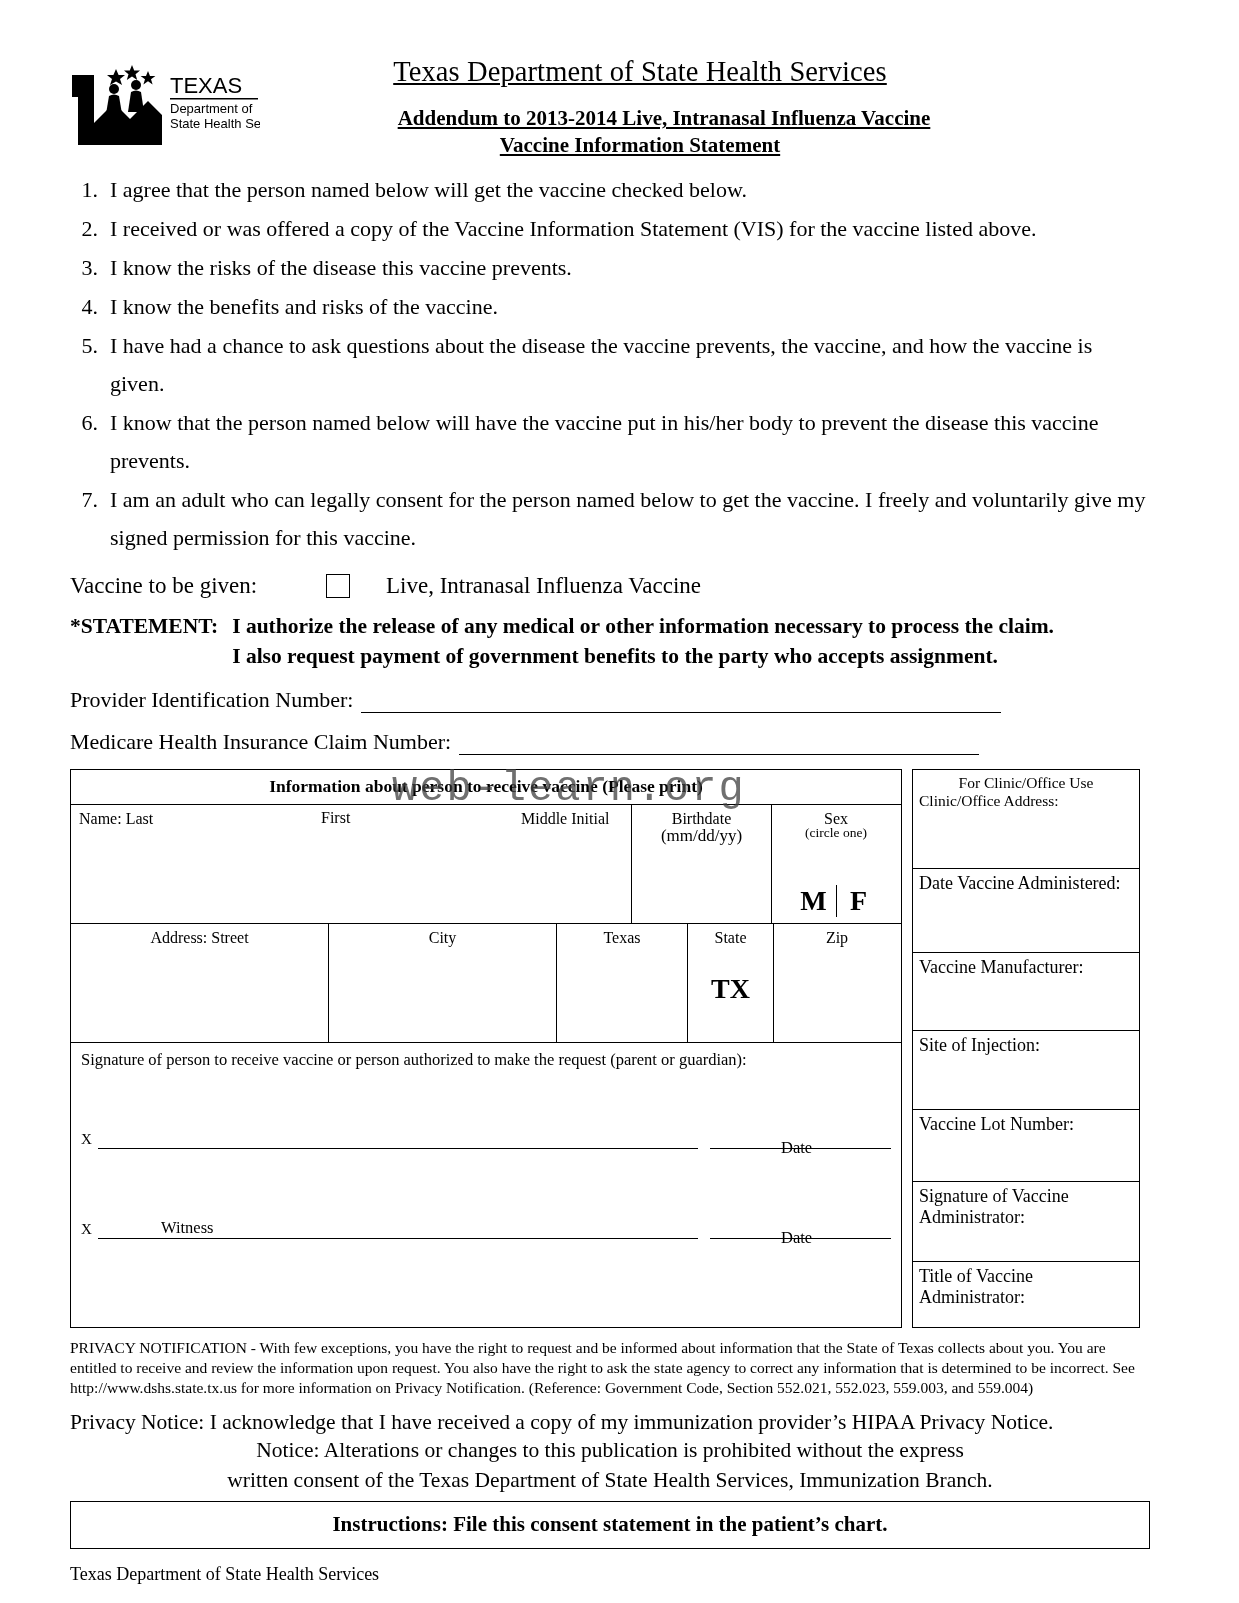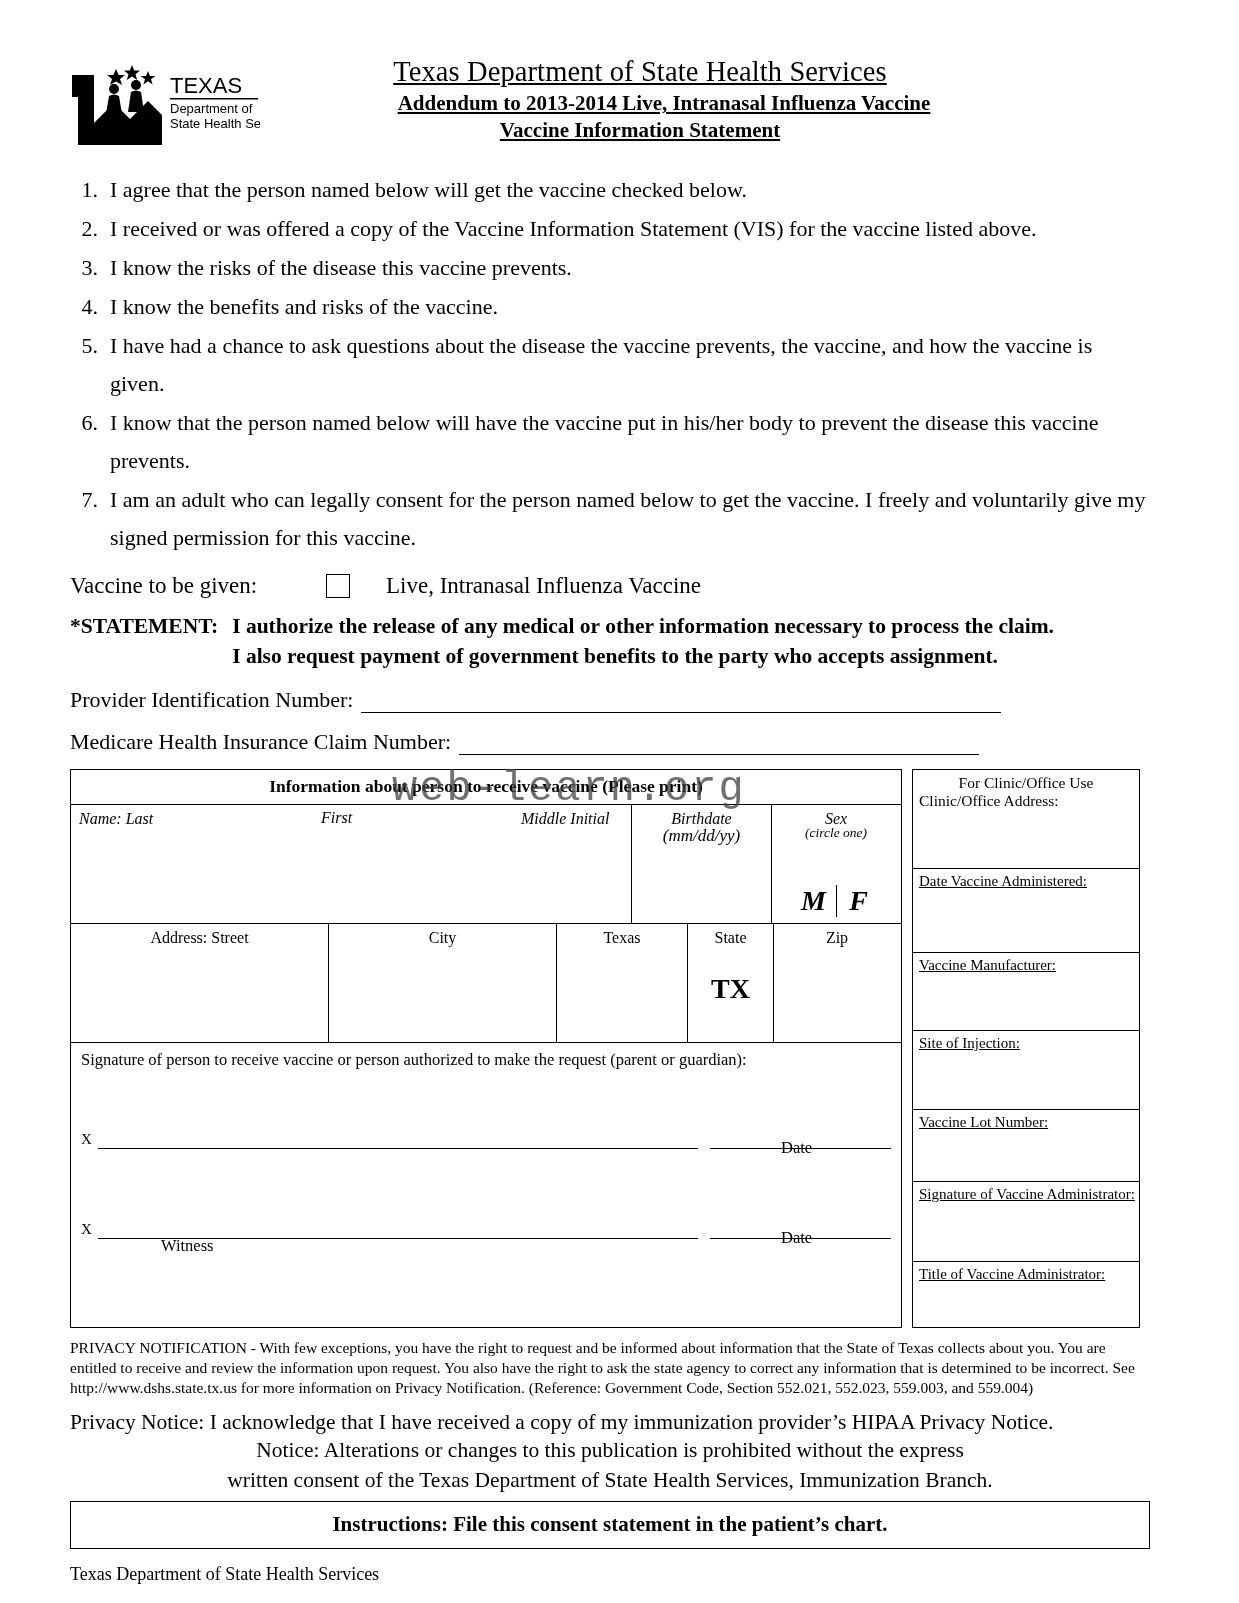--- a/index.html
+++ b/index.html
@@ -48,21 +48,21 @@
   }
   .title-main {
     font-size: 28.5px;
     line-height: 34px;
     letter-spacing: .1px;
   }
   .title-sub1 {
     font-size: 21px;
     font-weight: bold;
     line-height: 27px;
-    margin-top: 1px;
+    margin-top: 16px;
     padding-left: 48px;
   }
   .title-sub2 {
     font-size: 21px;
     font-weight: bold;
     line-height: 27px;
   }
 
   
   ol.terms {
@@ -149,21 +149,20 @@
     text-align: center;
     font-weight: bold;
     font-size: 17.5px;
     padding: 6px 0 7px;
     border-bottom: 1.4px solid #000;
   }
   .row-names {
     display: flex;
     height: 118px;
     border-bottom: 1.4px solid #000;
-    font-style: italic;
   }
   .cellh {
     font-size: 16px;
     text-align: center;
     padding-top: 5px;
     box-sizing: border-box;
     position: relative;
   }
   .c-name   { width: 561px; border-right: 1.4px solid #000; text-align: left; padding-left: 8px; }
   .c-name .nm-last { display:inline-block; }
@@ -228,25 +227,24 @@
     font-size: 16.5px;
   }
 
   .rb-head {
     font-size: 15.5px;
     text-align: center;
     padding: 4px 0 0;
     line-height: 18px;
   }
   .rb-cell {
-    font-size: 15px;
+    font-size: 18px;
     padding: 4px 0 0 6px;
     border-top: 1.3px solid #000;
     box-sizing: border-box;
-    text-decoration: underline;
   }
   .rb-first { font-size: 15.5px; padding: 0 0 0 6px; }
 
   
   .privacy {
     font-size: 15.5px;
     line-height: 20px;
     margin-top: 10px;
   }
   .privacy-notice {
@@ -403,21 +401,21 @@
             <span class="ruleB"></span>
           </div>
           <div class="sig-cap" style="top:95px; left:710px;">Date</div>
 
           <div class="sig-line" style="top:178px;">
             <span class="x">X</span>
             <span class="ruleA"></span>
             <span class="gap"></span>
             <span class="ruleB"></span>
           </div>
-          <div class="sig-cap" style="top:193px; left:90px;">Witness</div>
+          <div class="sig-cap" style="top:175px; left:90px;">Witness</div>
           <div class="sig-cap" style="top:185px; left:710px;">Date</div>
         </div>
       </div>
 
       <div class="right-box">
         <div class="rb-head">For Clinic/Office Use</div>
         <div class="rb-first" style="height:76px;"><span>Clinic/Office Address:</span></div>
         <div class="rb-cell" style="height:84px;"><span>Date Vaccine Administered:</span></div>
         <div class="rb-cell" style="height:78px;"><span>Vaccine Manufacturer:</span></div>
         <div class="rb-cell" style="height:79px;"><span>Site of Injection:</span></div>

